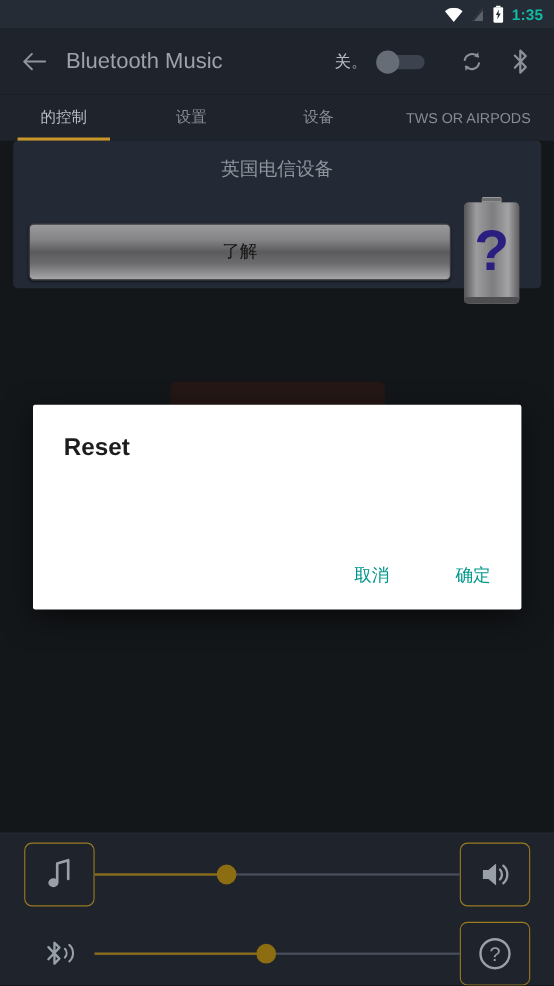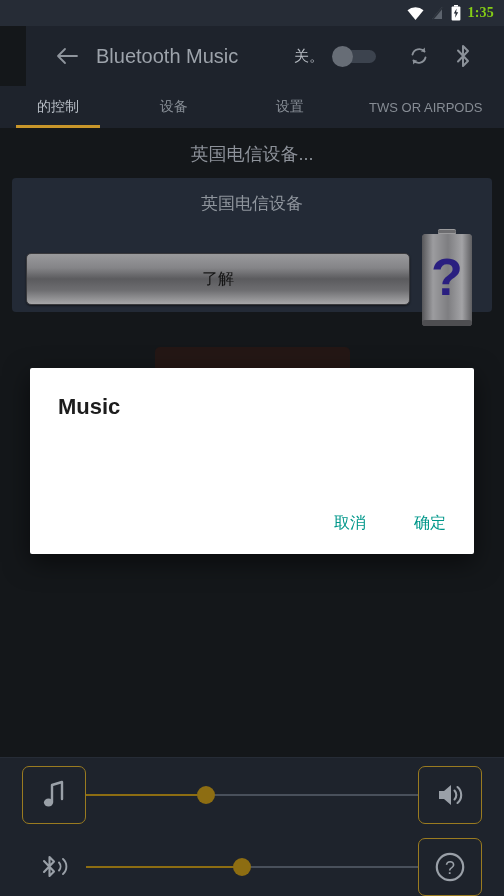--- a/index.html
+++ b/index.html
@@ -10,28 +10,28 @@
     overflow: hidden;
   }
   .screen { position: relative; width: 504px; height: 896px; background: #14171a; }
 
   
   .statusbar {
     height: 26px; background: #262c36;
     display: flex; align-items: center; justify-content: flex-end;
     padding-right: 10px; gap: 7px;
   }
-  .sb-time { color: #84cc16; font-size: 14px; font-weight: bold; letter-spacing: .2px; font-family: Liberation Serif, serif; }
+  .sb-time { color: #14b8a6; font-size: 14px; font-weight: bold; letter-spacing: .2px; }
   .ic-wifi { width: 17px; height: 13px; position: relative; }
   .ic-wifi svg, .ic-sig svg, .ic-bat svg { display: block; }
 
   
   .appbar {
     height: 60px; background: #1e232c;
-    display: flex; align-items: center; padding: 0 24px; margin-left: 26px;
+    display: flex; align-items: center; padding: 0 14px;
   }
   .back-btn { width: 34px; height: 34px; display: flex; align-items: center; justify-content: center; }
   .appbar-title {
     color: #9da3ab; font-size: 20px; margin-left: 12px; flex: 0 0 auto;
     white-space: nowrap;
   }
   .appbar-spacer { flex: 1; }
   .off-label { color: #b9bec5; font-size: 15px; margin-right: 8px; white-space: nowrap; }
   .switch {
     width: 44px; height: 21px; position: relative; margin-right: 16px;
@@ -91,21 +91,21 @@
   .dialog {
     position: absolute; left: 30px; top: 368px; width: 444px; height: 186px;
     background: #ffffff; border-radius: 2px;
     box-shadow: 0 8px 26px rgba(0,0,0,.55);
     padding: 26px 28px 0 28px;
   }
   .dlg-title { color: #1d1d1d; font-size: 22px; font-weight: bold; margin-bottom: 12px; }
   .dlg-msg { color: #202020; font-size: 16px; line-height: 1.35; }
   .dlg-actions {
     position: absolute; right: 20px; bottom: 14px;
-    display: flex; align-items: center; gap: 32px;
+    display: flex; align-items: center; gap: 44px;
   }
   .dlg-btn {
     color: #00978a; font-size: 16px; padding: 6px 8px;
     background: none; border: none; font-family: inherit;
   }
 
   
   .bottom {
     position: absolute; left: 0; right: 0; bottom: 0; height: 139px;
     background: #1e232c; border-top: 1px solid #262c36;
@@ -184,27 +184,26 @@
     </div>
     <div class="appbar-icon">
       <svg width="22" height="26" viewBox="0 0 22 26">
         <path d="M6 7.5 L16 18 L11 23 L11 3 L16 8 L6 18.5" stroke="#8b9199" stroke-width="2" fill="none" stroke-linejoin="round" stroke-linecap="round"></path>
       </svg>
     </div>
   </div>
 
   <div class="tabs">
     <div class="tab active">的控制</div>
+    <div class="tab">设置</div>
     <div class="tab">设备</div>
-    <div class="tab">设置</div>
     <div class="tab wide">TWS OR AIRPODS</div>
   </div>
 
   <div class="content">
-    <div class="device-name">英国电信设备...</div>
 
     <div class="batt-card">
       <div class="batt-title">英国电信设备</div>
       <div class="batt-row">
         <div class="know-btn">了解</div>
         <div class="batt-graphic">
           <svg width="62" height="100" viewBox="0 0 62 100">
             <rect x="22" y="0" width="18" height="6" rx="2" fill="#9b9b9d"></rect>
             <rect x="22" y="1" width="18" height="3" rx="1.5" fill="#6d6d70"></rect>
             <rect x="6" y="5" width="50" height="92" rx="4" fill="#6f6f72"></rect>
@@ -222,21 +221,21 @@
             <text x="31" y="66" font-family="Liberation Sans, sans-serif" font-size="52" font-weight="bold" fill="#2a1f80" text-anchor="middle">?</text>
           </svg>
         </div>
       </div>
     </div>
   </div>
 
   <div class="ghost-btn"></div>
 
   <div class="dialog">
-    <div class="dlg-title">Music</div>
+    <div class="dlg-title">Reset</div>
     <div class="dlg-actions">
       <button class="dlg-btn">取消</button>
       <button class="dlg-btn">确定</button>
     </div>
   </div>
 
   <div class="bottom">
 
     <div class="ctrl-row row1">
       <div class="sp-l"></div>

